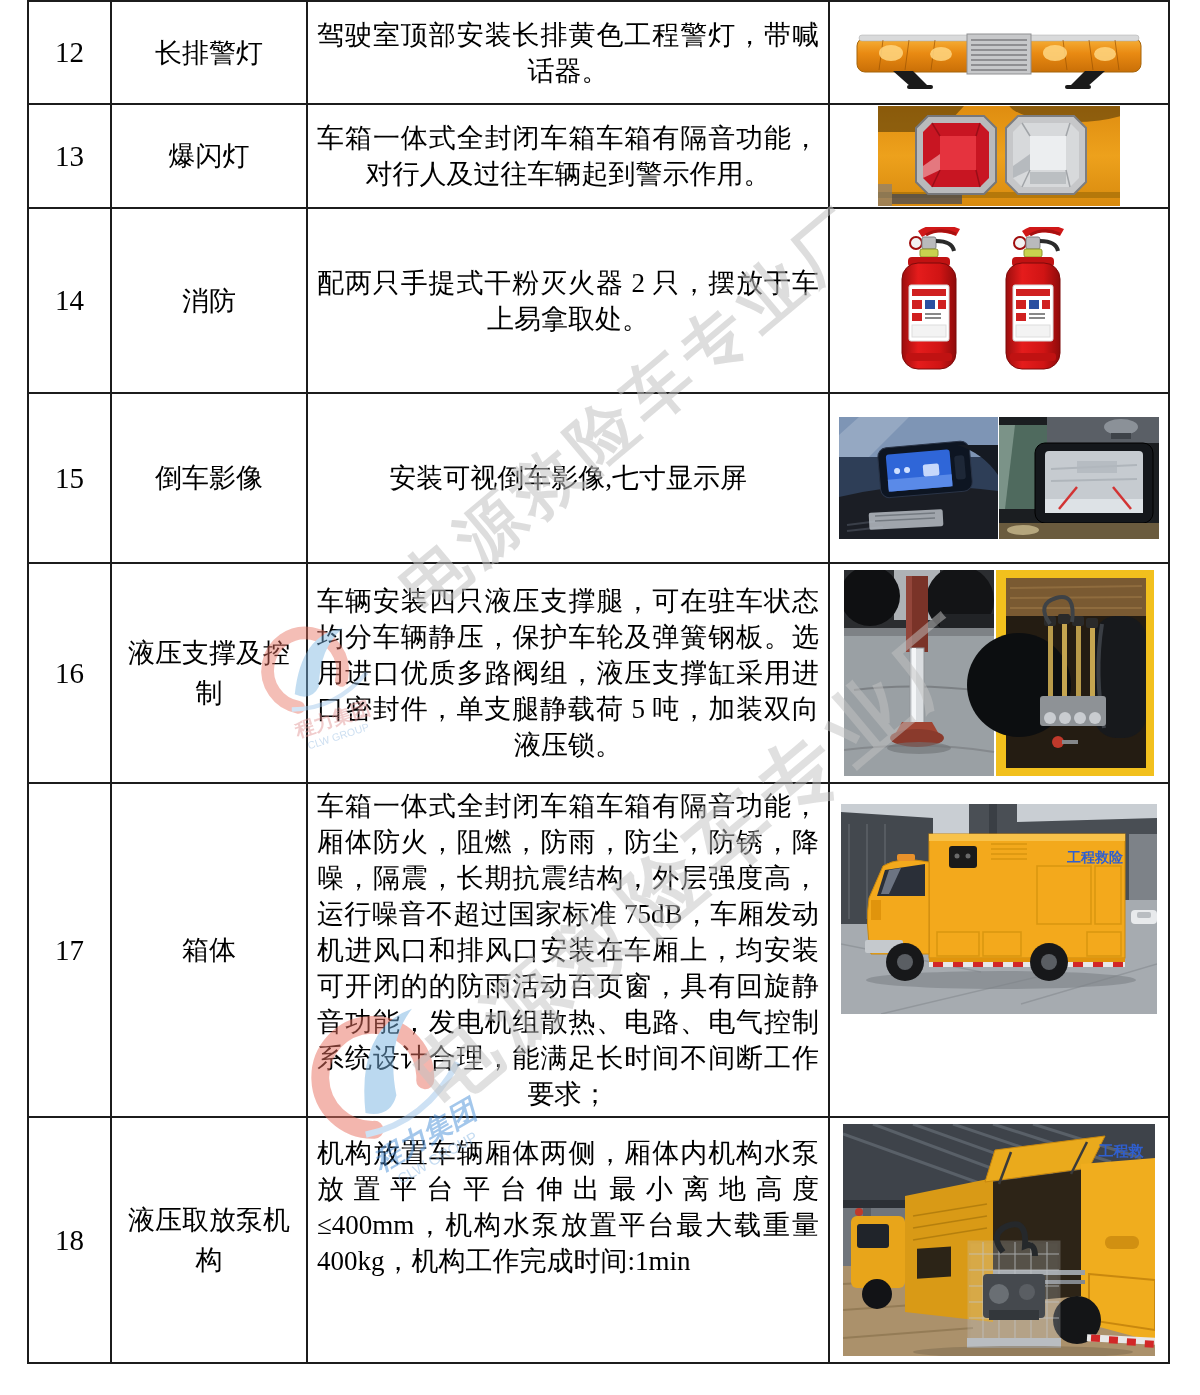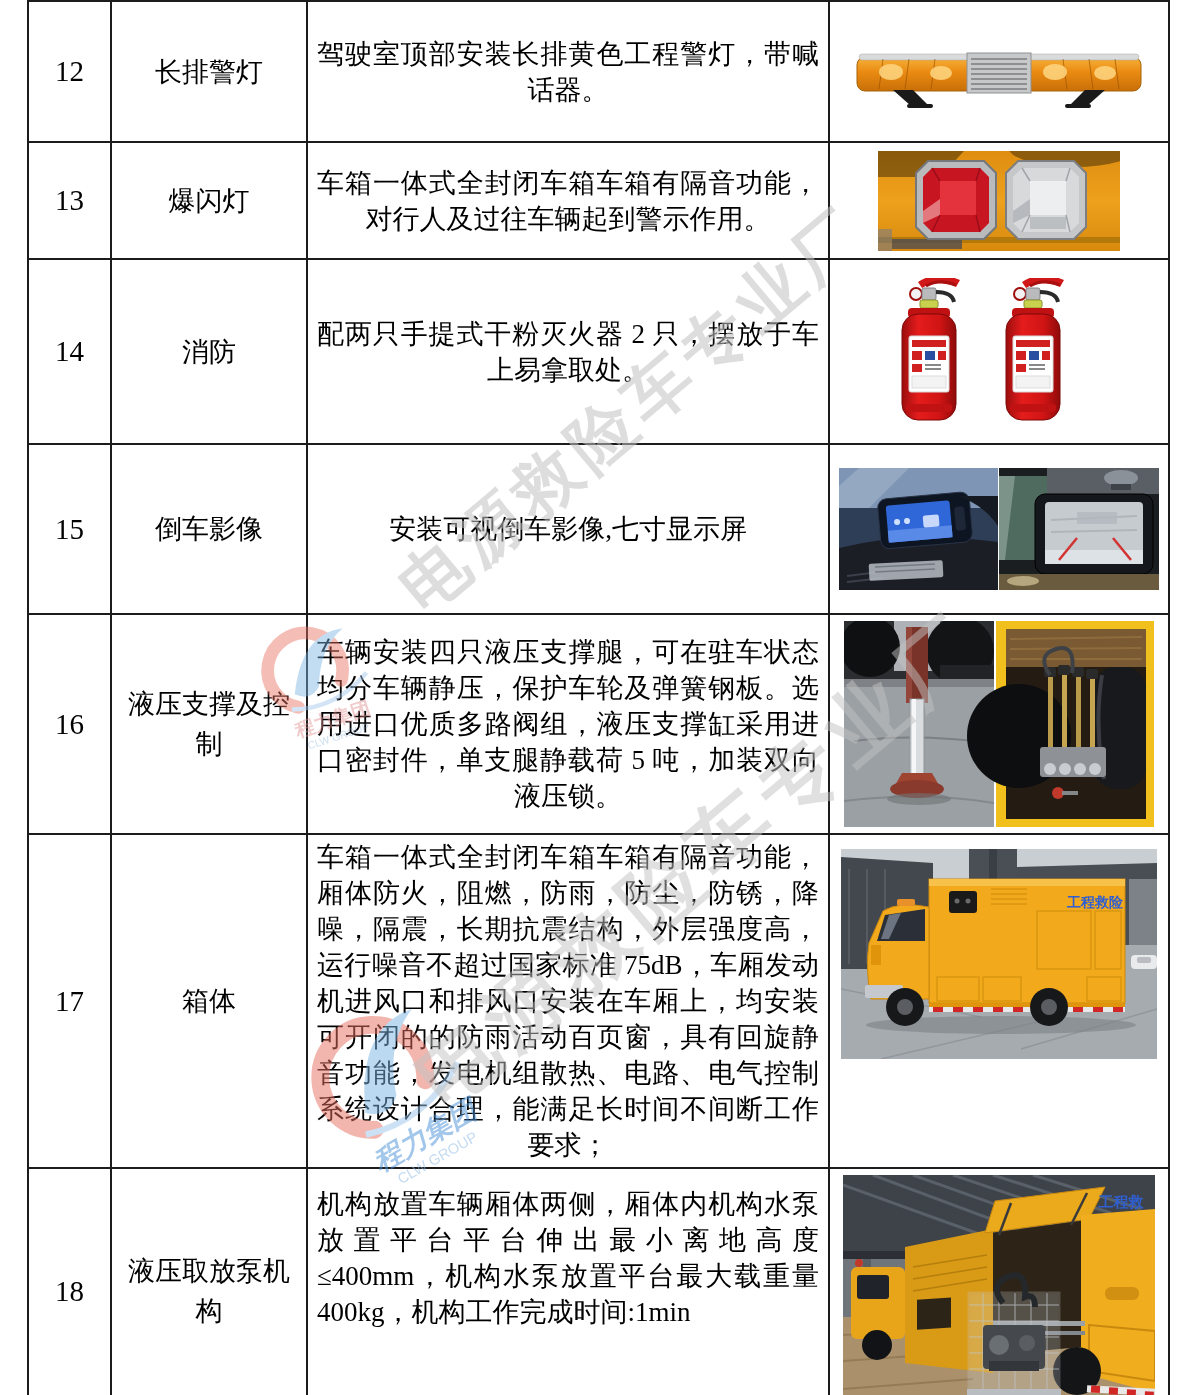--- a/index.html
+++ b/index.html
@@ -26,21 +26,21 @@
     padding:0 13px;
   }
   td.desc{
     vertical-align:middle;font-size:27px;line-height:36px;padding:2px 9px;
     text-align:justify;text-align-last:center;
   }
   td.desc.align-left-last{text-align-last:left;vertical-align:top;padding-top:17px;}
   td.photo{
     text-align:center;vertical-align:middle;padding:0;background:#fff;
   }
-  td.photo.top{vertical-align:top;padding-top:14px;}
+  td.photo.top{vertical-align:top;padding-top:20px;}
   td.photo svg{display:block;margin:0 auto;}
   
   .wm{position:absolute;pointer-events:none;white-space:nowrap;}
   .wm-band{
     color:#c2c2c2;opacity:.55;z-index:6;
     transform:translate(-50%,-50%) rotate(-40deg);
     font-family:"Liberation Sans","DejaVu Sans",sans-serif;font-weight:bold;
   }
   .wm-band.b1{left:633px;top:410px;font-size:66px;letter-spacing:7px;}
   .wm-band.b2{left:700px;top:861px;font-size:80px;letter-spacing:9px;opacity:.5;}
@@ -55,21 +55,21 @@
 
   <table class="spec">
     <colgroup>
         <col class="c-num">
         <col class="c-name">
         <col class="c-desc">
         <col class="c-photo">
       </colgroup>
 
     <tbody>
-        <tr style="height:141px;">
+        <tr style="height:103px;">
       <td class="num">12</td>
       <td class="name">长排警灯</td>
       <td class="desc">驾驶室顶部安装长排黄色工程警灯，带喊话器。</td>
       <td class="photo">
         <svg width="300" height="86" viewBox="0 0 300 86" aria-label="amber long-row warning light bar with speaker">
           <defs>
             <linearGradient id="amb" x1="0" y1="0" x2="0" y2="1">
               <stop offset="0" stop-color="#f7b23a"></stop>
                   <stop offset=".45" stop-color="#e98a12"></stop>
                   <stop offset="1" stop-color="#c96f07"></stop>
@@ -104,21 +104,21 @@
           <g fill="#1a1a1a">
             <polygon points="44,61 62,77 80,77 64,61"></polygon>
             <polygon points="256,61 238,77 220,77 236,61"></polygon>
             <rect x="58" y="75" width="26" height="4" rx="2"></rect>
             <rect x="216" y="75" width="26" height="4" rx="2"></rect>
           </g>
         </svg>
       </td>
     </tr>
 
-    <tr style="height:117px;">
+    <tr style="height:104px;">
       <td class="num">13</td>
       <td class="name">爆闪灯</td>
       <td class="desc">车箱一体式全封闭车箱车箱有隔音功能，对行人及过往车辆起到警示作用。</td>
       <td class="photo">
         <svg width="242" height="100" viewBox="0 0 242 100" aria-label="red and white strobe warning lights on yellow vehicle panel">
           <defs>
             <linearGradient id="pan" x1="0" y1="0" x2="0" y2="1">
               <stop offset="0" stop-color="#df8d10"></stop>
                   <stop offset=".5" stop-color="#eda11c"></stop>
                   <stop offset="1" stop-color="#d88a0e"></stop>

